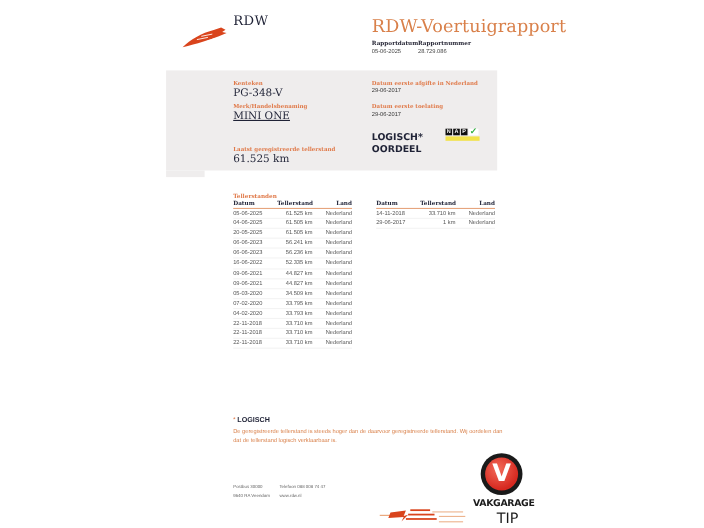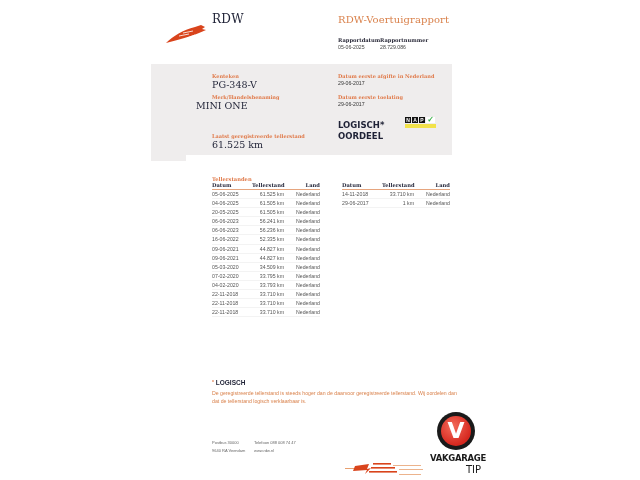--- a/index.html
+++ b/index.html
@@ -2,21 +2,21 @@
 <html><head>
   <meta charset="utf-8">
   <style>
     * { margin: 0; padding: 0; box-sizing: border-box; }
     html, body { width: 640px; height: 480px; background: #ffffff; overflow: hidden; }
     body { position: relative; font-family: "Liberation Sans", sans-serif; color: #2b2b3a; }
 
     .logo-bird { position: absolute; left: 165px; top: 24px; width: 42px; height: 20px; }
     .brand { position: absolute; left: 212px; top: 12px; font-family: "DejaVu Serif", serif; font-size: 12px; color: #1f2236; letter-spacing: 0.3px; }
 
-    .report-title { position: absolute; left: 338px; top: 14px; font-family: "DejaVu Serif", serif; font-size: 10px; color: #d9804a; letter-spacing: 0.1px; }
+    .report-title { position: absolute; left: 338px; top: 14px; font-family: "DejaVu Serif", serif; font-size: 16px; color: #d9804a; letter-spacing: 0.1px; }
     .meta { position: absolute; top: 37px; font-size: 5.2px; line-height: 7px; }
     .meta .lbl { font-weight: bold; color: #2b2b3a; font-family: "DejaVu Serif", serif; }
     .meta .val { color: #444; }
     .meta.m1 { left: 338px; }
     .meta.m2 { left: 380px; }
 
     .panel { position: absolute; left: 151px; top: 64px; width: 301px; height: 91px; background: #efeded; }
     .panel-step { position: absolute; left: 151px; top: 155px; width: 35px; height: 6px; background: #efeded; }
 
     .f-lbl { position: absolute; font-size: 5px; color: #e07a4a; font-weight: bold; font-family: "DejaVu Serif", serif; white-space: nowrap; }
@@ -46,21 +46,21 @@
     .footer { position: absolute; top: 439px; font-size: 4px; line-height: 7.5px; color: #666; }
     .footer.f1 { left: 212px; }
     .footer.f2 { left: 254px; }
 
     .speed-logo { position: absolute; left: 345px; top: 460px; width: 80px; height: 18px; }
     .vakgarage { position: absolute; left: 430px; top: 412px; width: 55px; height: 66px; }
     .vg-circle { position: absolute; left: 7px; top: 0; width: 38px; height: 38px; border-radius: 50%; background: #1a1a1a; }
     .vg-inner { position: absolute; left: 4px; top: 4px; width: 30px; height: 30px; border-radius: 50%; background: radial-gradient(circle at 40% 35%, #f36b5a, #d6281f 70%); }
     .vg-v { position: absolute; left: 0; top: 3px; width: 30px; text-align: center; color: #fff; font-weight: bold; font-size: 22px; line-height: 24px; font-family: "DejaVu Sans", sans-serif; }
     .vg-text { position: absolute; left: 0; top: 41px; width: 55px; text-align: center; font-weight: bold; font-size: 8.5px; color: #1a1a1a; font-family: "DejaVu Sans", sans-serif; letter-spacing: -0.3px; }
-    .vg-tip { position: absolute; left: 16px; top: 52px; width: 55px; text-align: center; font-size: 10px; color: #1a1a1a; font-family: "DejaVu Sans", sans-serif; }
+    .vg-tip { position: absolute; left: 4px; top: 52px; width: 55px; text-align: center; font-size: 13px; color: #1a1a1a; font-family: "DejaVu Sans", sans-serif; }
   </style>
 </head>
 <body>
 
 <svg class="logo-bird" viewBox="0 0 42 20">
   <path d="M1 19 C8 12, 18 6, 30 3 L36 1 L40 3 L37 5 L41 6 L34 9 C26 12, 14 16, 1 19 Z" fill="#d9441c"></path>
   <path d="M14 12 L24 10 M18 9 L28 7 M22 14 L30 11" stroke="#fff" stroke-width="0.8"></path>
 </svg>
 <div class="brand">RDW</div>
 
@@ -73,21 +73,21 @@
   <div class="lbl">Rapportnummer</div>
   <div class="val">28.729.086</div>
 </div>
 
 <div class="panel"></div>
 <div class="panel-step"></div>
 
 <div class="f-lbl" style="left:212px; top:73px;">Kenteken</div>
 <div class="f-val" style="left:212px; top:79px;">PG-348-V</div>
 <div class="f-lbl" style="left:212px; top:94px;">Merk/Handelsbenaming</div>
-<div class="f-val" style="left:196px; top:100px;">MINI ONE</div>
+<div class="f-val" style="left:212px; top:100px;text-decoration:underline;">MINI ONE</div>
 <div class="f-lbl" style="left:212px; top:133px;">Laatst geregistreerde tellerstand</div>
 <div class="f-val" style="left:212px; top:139px;">61.525 km</div>
 
 <div class="f-lbl" style="left:338px; top:73px;">Datum eerste afgifte in Nederland</div>
 <div class="f-val-sm" style="left:338px; top:80px;">29-06-2017</div>
 <div class="f-lbl" style="left:338px; top:94px;">Datum eerste toelating</div>
 <div class="f-val-sm" style="left:338px; top:101px;">29-06-2017</div>
 
 <div class="oordeel">
   <div>LOGISCH*</div>

